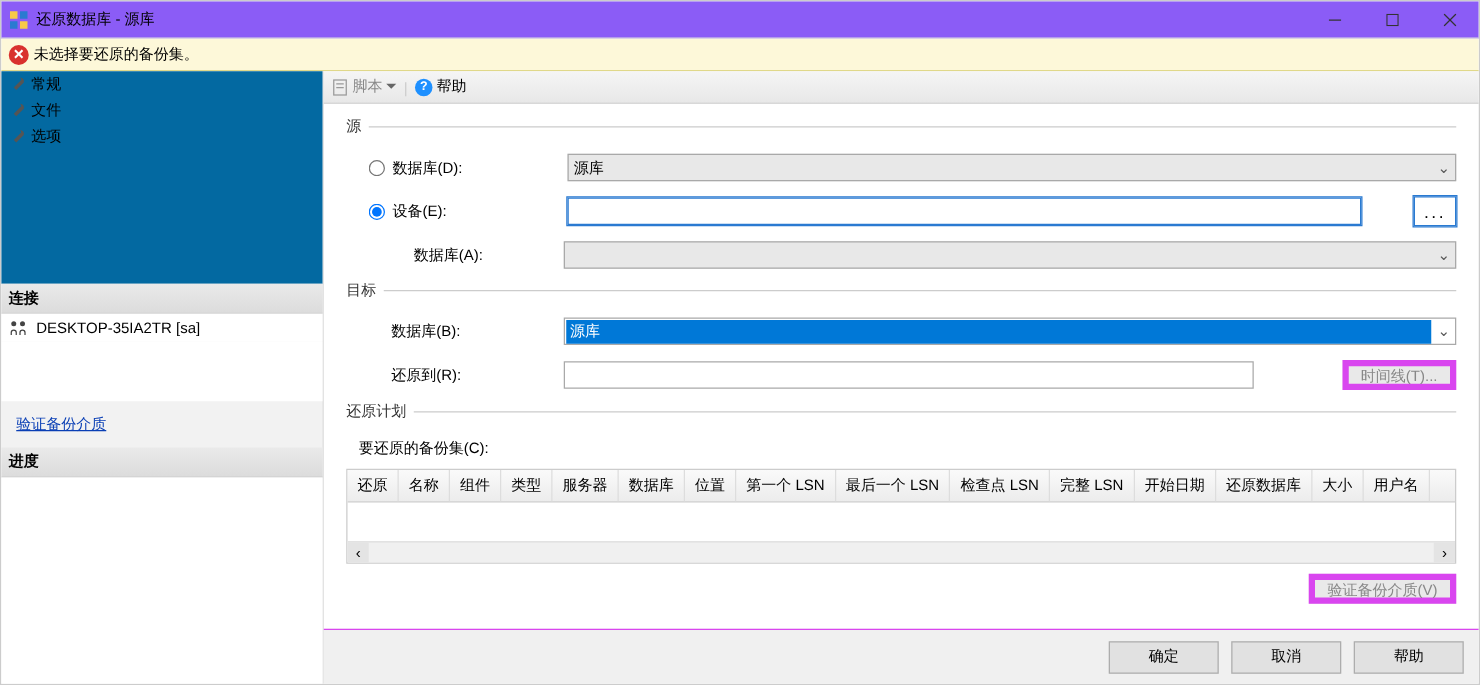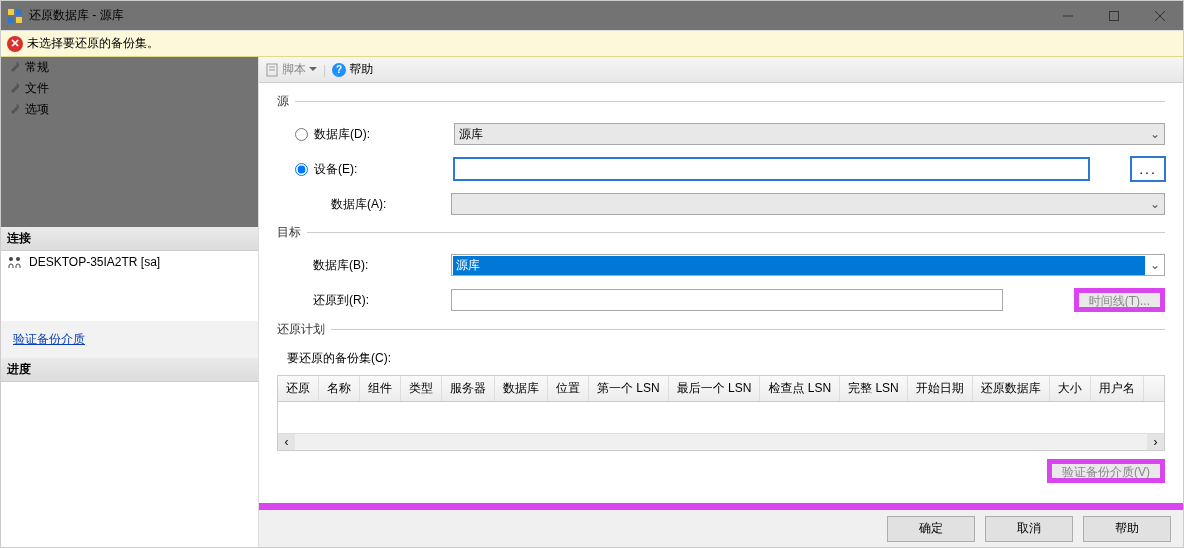--- a/index.html
+++ b/index.html
@@ -1,30 +1,30 @@
 <!DOCTYPE html>
 <html><head>
 <meta charset="utf-8">
 <style>
 * { box-sizing: border-box; margin: 0; padding: 0; font-family: "Microsoft YaHei", "SimSun", Tahoma, sans-serif; font-size: 12px; }
 body { background: #fff; width: 1184px; height: 548px; overflow: hidden; display: flex; flex-direction: column; border: 1px solid #ccc; }
-.titlebar { height: 30px; display: flex; align-items: center; background: #737373; border-bottom: 1px solid #ddd; }
+.titlebar { height: 30px; display: flex; align-items: center; background: #8b5cf6; border-bottom: 1px solid #ddd; }
 .titlebar-icon { width: 16px; height: 16px; margin: 0 6px; }
 .titlebar-text { flex: 1; }
 .titlebar-controls { display: flex; }
 .titlebar-btn { width: 46px; height: 30px; display: flex; align-items: center; justify-content: center; }
 .notice { height: 26px; background: #fdf8d9; border-bottom: 1px solid #e0d88a; display: flex; align-items: center; padding: 0 6px; gap: 4px; }
 .err-icon { width: 16px; height: 16px; border-radius: 50%; background: #d9312e; color: #fff; display: flex; align-items: center; justify-content: center; font-weight: bold; font-size: 11px; }
 .body { flex: 1; display: flex; min-height: 0; }
 .sidebar { width: 258px; background: #f2f2f2; border-right: 1px solid #ddd; display: flex; flex-direction: column; }
 .side-header { background: linear-gradient(#eaeaea,#dcdcdc); padding: 3px 6px; font-weight: bold; border-bottom: 1px solid #ccc; }
 .side-item { display: flex; align-items: center; gap: 4px; padding: 2px 6px; }
 .wrench { width: 14px; height: 14px; }
 .side-block { background: #fff; flex-shrink: 0; }
-.side-block.pages { flex: 0 0 170px; background: #737373; }
+.side-block.pages { flex: 0 0 170px; background: #0369a1; }
 .side-spacer { flex: 1; background: #fff; }
 .side-conn { padding: 4px 6px; display: flex; align-items: center; gap: 6px; background:#fff; }
 .link { color: #0a3fb5; text-decoration: underline; padding: 10px 12px; display: inline-block; cursor: pointer; }
 .progress-row { display: flex; align-items: center; gap: 8px; padding: 6px; background:#fff; }
 .spinner { width: 26px; height: 26px; border: 3px dotted #c8c8c8; border-radius: 50%; }
 .main { flex: 1; display: flex; flex-direction: column; min-width: 0; }
 .toolbar { height: 26px; background: linear-gradient(#f5f5f5,#e8e8e8); border-bottom: 1px solid #ccc; display: flex; align-items: center; padding: 0 6px; gap: 6px; }
 .toolbar-btn { display: flex; align-items: center; gap: 3px; color: #888; }
 .caret-down { border: 4px solid transparent; border-top-color: #666; margin-top: 3px; }
 .help-icon { width: 14px; height: 14px; border-radius: 50%; background: #1e90ff; color: #fff; display: flex; align-items: center; justify-content: center; font-size: 10px; font-weight: bold; }
@@ -45,21 +45,21 @@
 .combo-arrow { width: 18px; text-align: center; color:#555; }
 .combo.gray { background: #e8e8e8; }
 .plan-label { margin: 2px 0 2px 10px; }
 .grid-wrap { border: 1px solid #ccc; height: 76px; position: relative; overflow: hidden; }
 .grid-head { display: flex; background: linear-gradient(#fafafa,#ececec); border-bottom: 1px solid #ccc; white-space: nowrap; }
 .grid-col { padding: 4px 8px; border-right: 1px solid #ddd; flex-shrink: 0; }
 .grid-scroll { position: absolute; bottom: 0; left: 0; right: 0; height: 17px; background: #f0f0f0; display: flex; align-items: center; justify-content: space-between; border-top: 1px solid #ddd; }
 .scroll-arrow { width: 17px; height: 17px; display: flex; align-items: center; justify-content: center; background:#e4e4e4; }
 .right-btn { height: 24px; padding: 0 10px; border: 5px solid #d946ef; background: #e9e9e9; color: #888; }
 .footer-right { display:flex; justify-content:flex-end; gap:6px; margin-top:2px; }
-.bottombar { height: 44px; border-top: 7px solid #d946ef; background: #f0f0f0; display: flex; justify-content: flex-end; align-items: center; padding: 0 12px; gap: 10px; }
+.bottombar { height: 44px; border-top: 1px solid #d946ef; background: #f0f0f0; display: flex; justify-content: flex-end; align-items: center; padding: 0 12px; gap: 10px; }
 .dlg-btn { width: 88px; height: 26px; border: 1px solid #adadad; background: #e1e1e1; }
 svg { display: block; }
 </style>
 </head>
 <body>
 
 <div class="titlebar">
   <span class="titlebar-icon">
     <svg viewBox="0 0 16 16">
         <rect x="1" y="1" width="6" height="6" fill="#f7c948"></rect>

